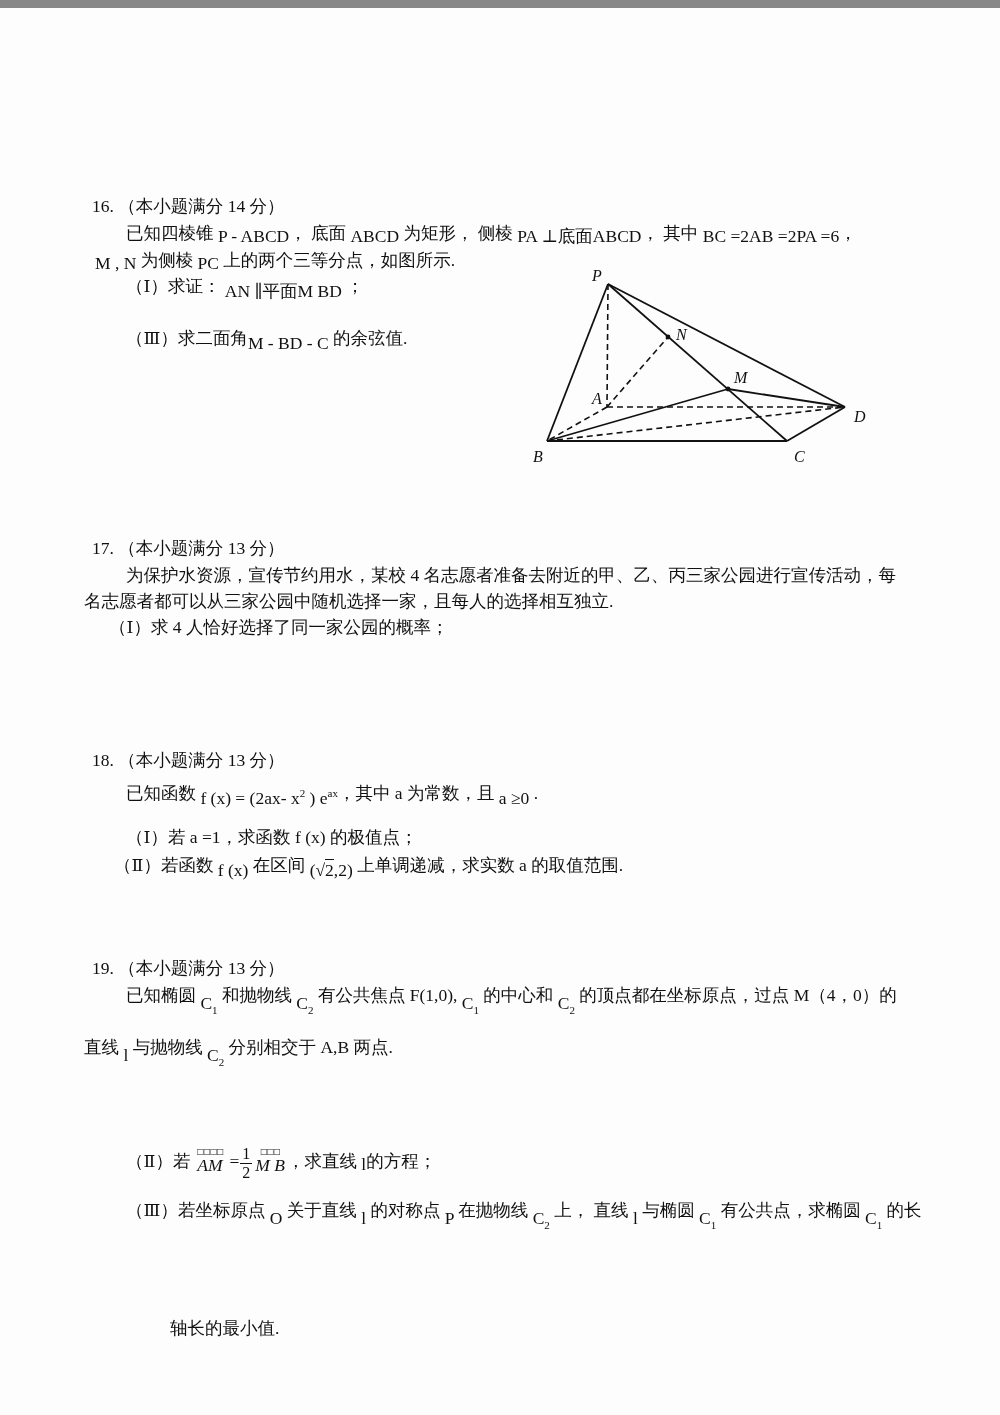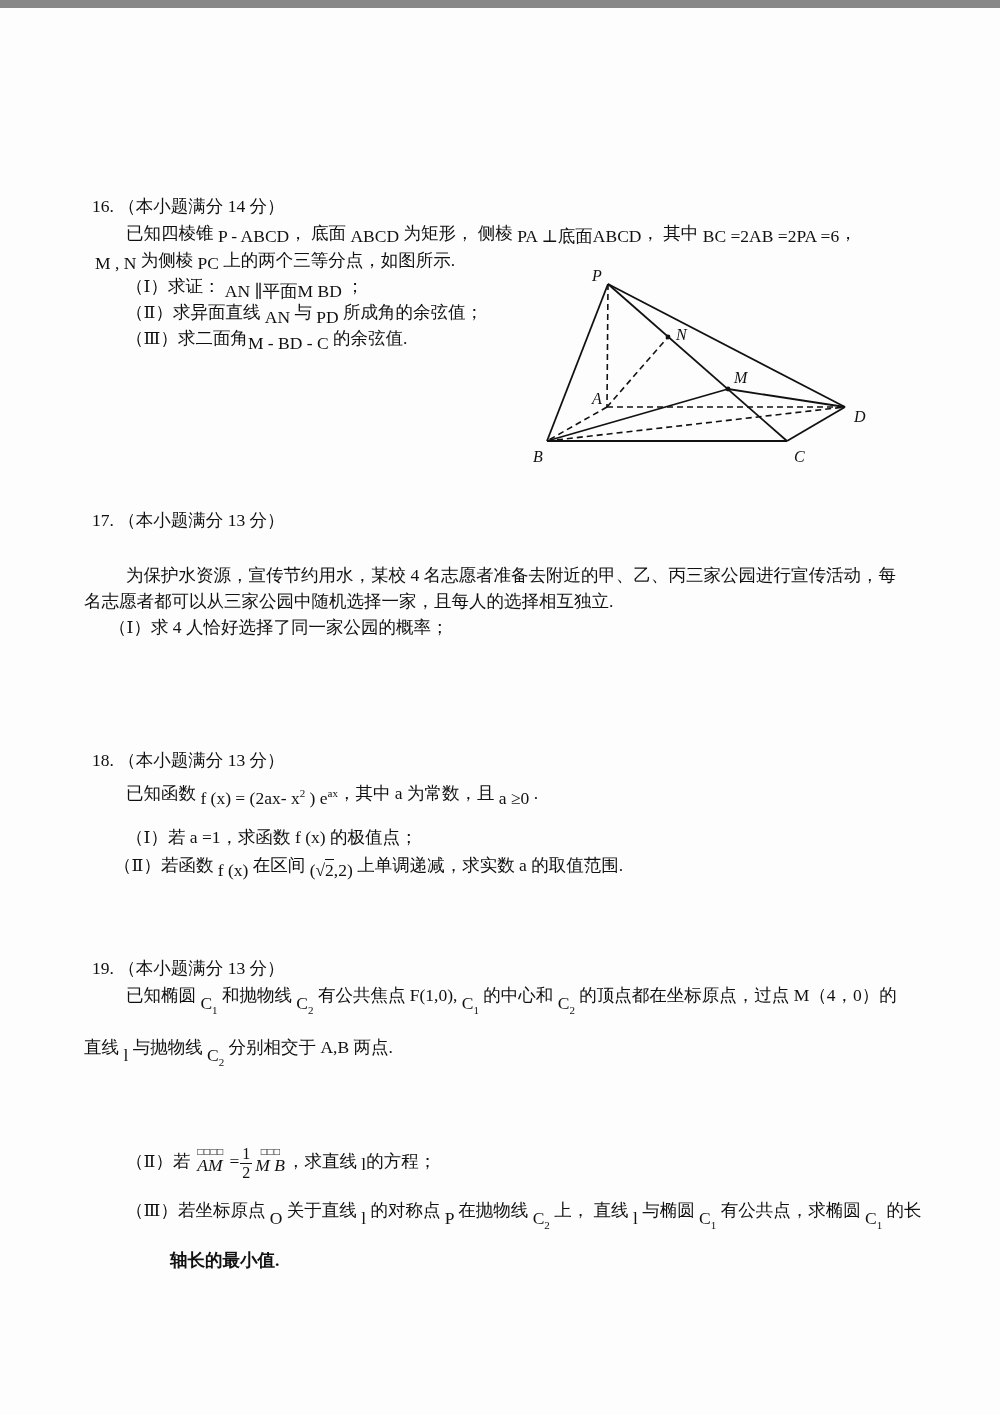--- a/index.html
+++ b/index.html
@@ -28,21 +28,20 @@
 </style>
 </head>
 <body>
 
 <div class="page">
 
   <div class="line" style="left:92px;top:186px;">16. （本小题满分 14 分）</div>
   <div class="line" style="left:126px;top:213px;"><span>已知四棱锥 </span><span class="fml low">P - ABCD</span><span>， 底面 </span><span class="fml low">ABCD</span><span> 为矩形， 侧棱 </span><span class="fml low">PA</span><span class="low"> ⊥底面</span><span class="fml low">ABCD</span><span>， 其中 </span><span class="fml low">BC</span><span class="low"> =2</span><span class="fml low">AB</span><span class="low"> =2</span><span class="fml low">PA</span><span class="low"> =6</span><span>，</span></div>
   <div class="line" style="left:95px;top:240px;"><span class="fml low">M</span><span class="low"> , </span><span class="fml low">N</span><span> 为侧棱 </span><span class="fml low">PC</span><span> 上的两个三等分点，如图所示.</span></div>
   <div class="line" style="left:126px;top:266px;"><span>（Ⅰ）求证： </span><span class="fml low2">AN </span><span class="low2">∥平面</span><span class="fml low2">M BD</span><span> ；</span></div>
-  <div class="line" style="left:126px;top:292px;"><span>（Ⅱ）求异面直线 </span><span class="fml low2">AN</span><span> 与 </span><span class="fml low2">PD</span><span> 所成角的余弦值；</span></div>
   <div class="line" style="left:126px;top:318px;"><span>（Ⅲ）求二面角</span><span class="fml low2">M</span><span class="low2"> - </span><span class="fml low2">BD</span><span class="low2"> - </span><span class="fml low2">C</span><span> 的余弦值.</span></div>
 
   <svg class="fig" width="360" height="206" viewBox="0 0 360 206">
     <g stroke="#111" stroke-width="1.6" fill="none" stroke-dasharray="6,4">
       <line x1="88" y1="18" x2="87" y2="141"></line>
       <line x1="87" y1="141" x2="27" y2="175"></line>
       <line x1="87" y1="141" x2="325" y2="141"></line>
       <line x1="87" y1="141" x2="148" y2="71"></line>
       <line x1="27" y1="175" x2="325" y2="141"></line>
     </g>
@@ -61,30 +60,30 @@
     </g>
     <text x="72" y="15">P</text>
     <text x="156" y="74">N</text>
     <text x="214" y="117">M</text>
     <text x="72" y="138">A</text>
     <text x="13" y="196">B</text>
     <text x="274" y="196">C</text>
     <text x="334" y="156">D</text>
   </svg>
 
-  <div class="line" style="left:92px;top:500px;">17. （本小题满分 13 分）</div>
+  <div class="line" style="left:92px;top:528px;">17. （本小题满分 13 分）</div>
   <div class="line" style="left:126px;top:555px;">为保护水资源，宣传节约用水，某校 4 名志愿者准备去附近的甲、乙、丙三家公园进行宣传活动，每</div>
   <div class="line" style="left:84px;top:581px;text-align:center;">名志愿者都可以从三家公园中随机选择一家，且每人的选择相互独立.</div>
   <div class="line" style="left:109px;top:607px;">（Ⅰ）求 4 人恰好选择了同一家公园的概率；</div>
 
   <div class="line" style="left:92px;top:740px;">18. （本小题满分 13 分）</div>
   <div class="line" style="left:126px;top:768px;"><span>已知函数 </span><span class="fml low2">f (x) = (2ax- x</span><span class="fml sup low2">2</span><span class="fml low2"> ) e</span><span class="fml sup low2">ax</span><span>，其中 </span><span class="fml">a</span><span> 为常数，且 </span><span class="fml low2">a</span><span class="low2"> ≥0</span><span> .</span></div>
   <div class="line" style="left:126px;top:817px;"><span>（Ⅰ）若 </span><span class="fml">a</span><span> =1，求函数 </span><span class="fml">f (x)</span><span> 的极值点；</span></div>
   <div class="line" style="left:114px;top:845px;"><span>（Ⅱ）若函数 </span><span class="fml low2">f (x)</span><span> 在区间 </span><span class="fml low2">(√</span><span class="fml low2 rad">2</span><span class="fml low2">,2)</span><span> 上单调递减，求实数 </span><span class="fml">a</span><span> 的取值范围.</span></div>
 
   <div class="line" style="left:92px;top:948px;">19. （本小题满分 13 分）</div>
   <div class="line" style="left:126px;top:975px;"><span>已知椭圆 </span><span class="fml low3">C</span><span class="fml msub low3">1</span><span> 和抛物线 </span><span class="fml low3">C</span><span class="fml msub low3">2</span><span> 有公共焦点 </span><span class="fml">F</span><span>(1,0), </span><span class="fml low3">C</span><span class="fml msub low3">1</span><span> 的中心和 </span><span class="fml low3">C</span><span class="fml msub low3">2</span><span> 的顶点都在坐标原点，过点 </span><span class="fml">M</span><span>（4，0）的</span></div>
   <div class="line" style="left:84px;top:1027px;"><span>直线 </span><span class="fml low3">l</span><span> 与抛物线 </span><span class="fml low3">C</span><span class="fml msub low3">2</span><span> 分别相交于 </span><span class="fml">A,B</span><span> 两点.</span></div>
   <div class="line" style="left:126px;top:1137px;"><span>（Ⅱ）若 </span><span class="stk "><span class="stktop">□□□□</span><span class="stkbot">AM</span></span><span> =</span><span class="frac "><span class="num">1</span><span class="den">2</span></span><span class="stk "><span class="stktop">□□□</span><span class="stkbot">M B</span></span><span>，求直线 </span><span class="fml low">l</span><span>的方程；</span></div>
   <div class="line" style="left:126px;top:1190px;"><span>（Ⅲ）若坐标原点 </span><span class="fml low3">O</span><span> 关于直线 </span><span class="fml low3">l</span><span> 的对称点 </span><span class="fml low3">P</span><span> 在抛物线 </span><span class="fml low3">C</span><span class="fml msub low3">2</span><span> 上， 直线 </span><span class="fml low3">l</span><span> 与椭圆 </span><span class="fml low3">C</span><span class="fml msub low3">1</span><span> 有公共点，求椭圆 </span><span class="fml low3">C</span><span class="fml msub low3">1</span><span> 的长</span></div>
-  <div class="line" style="left:170px;top:1240px;font-weight:bold;">轴长的最小值.</div>
+  <div class="line" style="left:170px;top:1308px;">轴长的最小值.</div>
 
 </div>
 
 </body></html>

